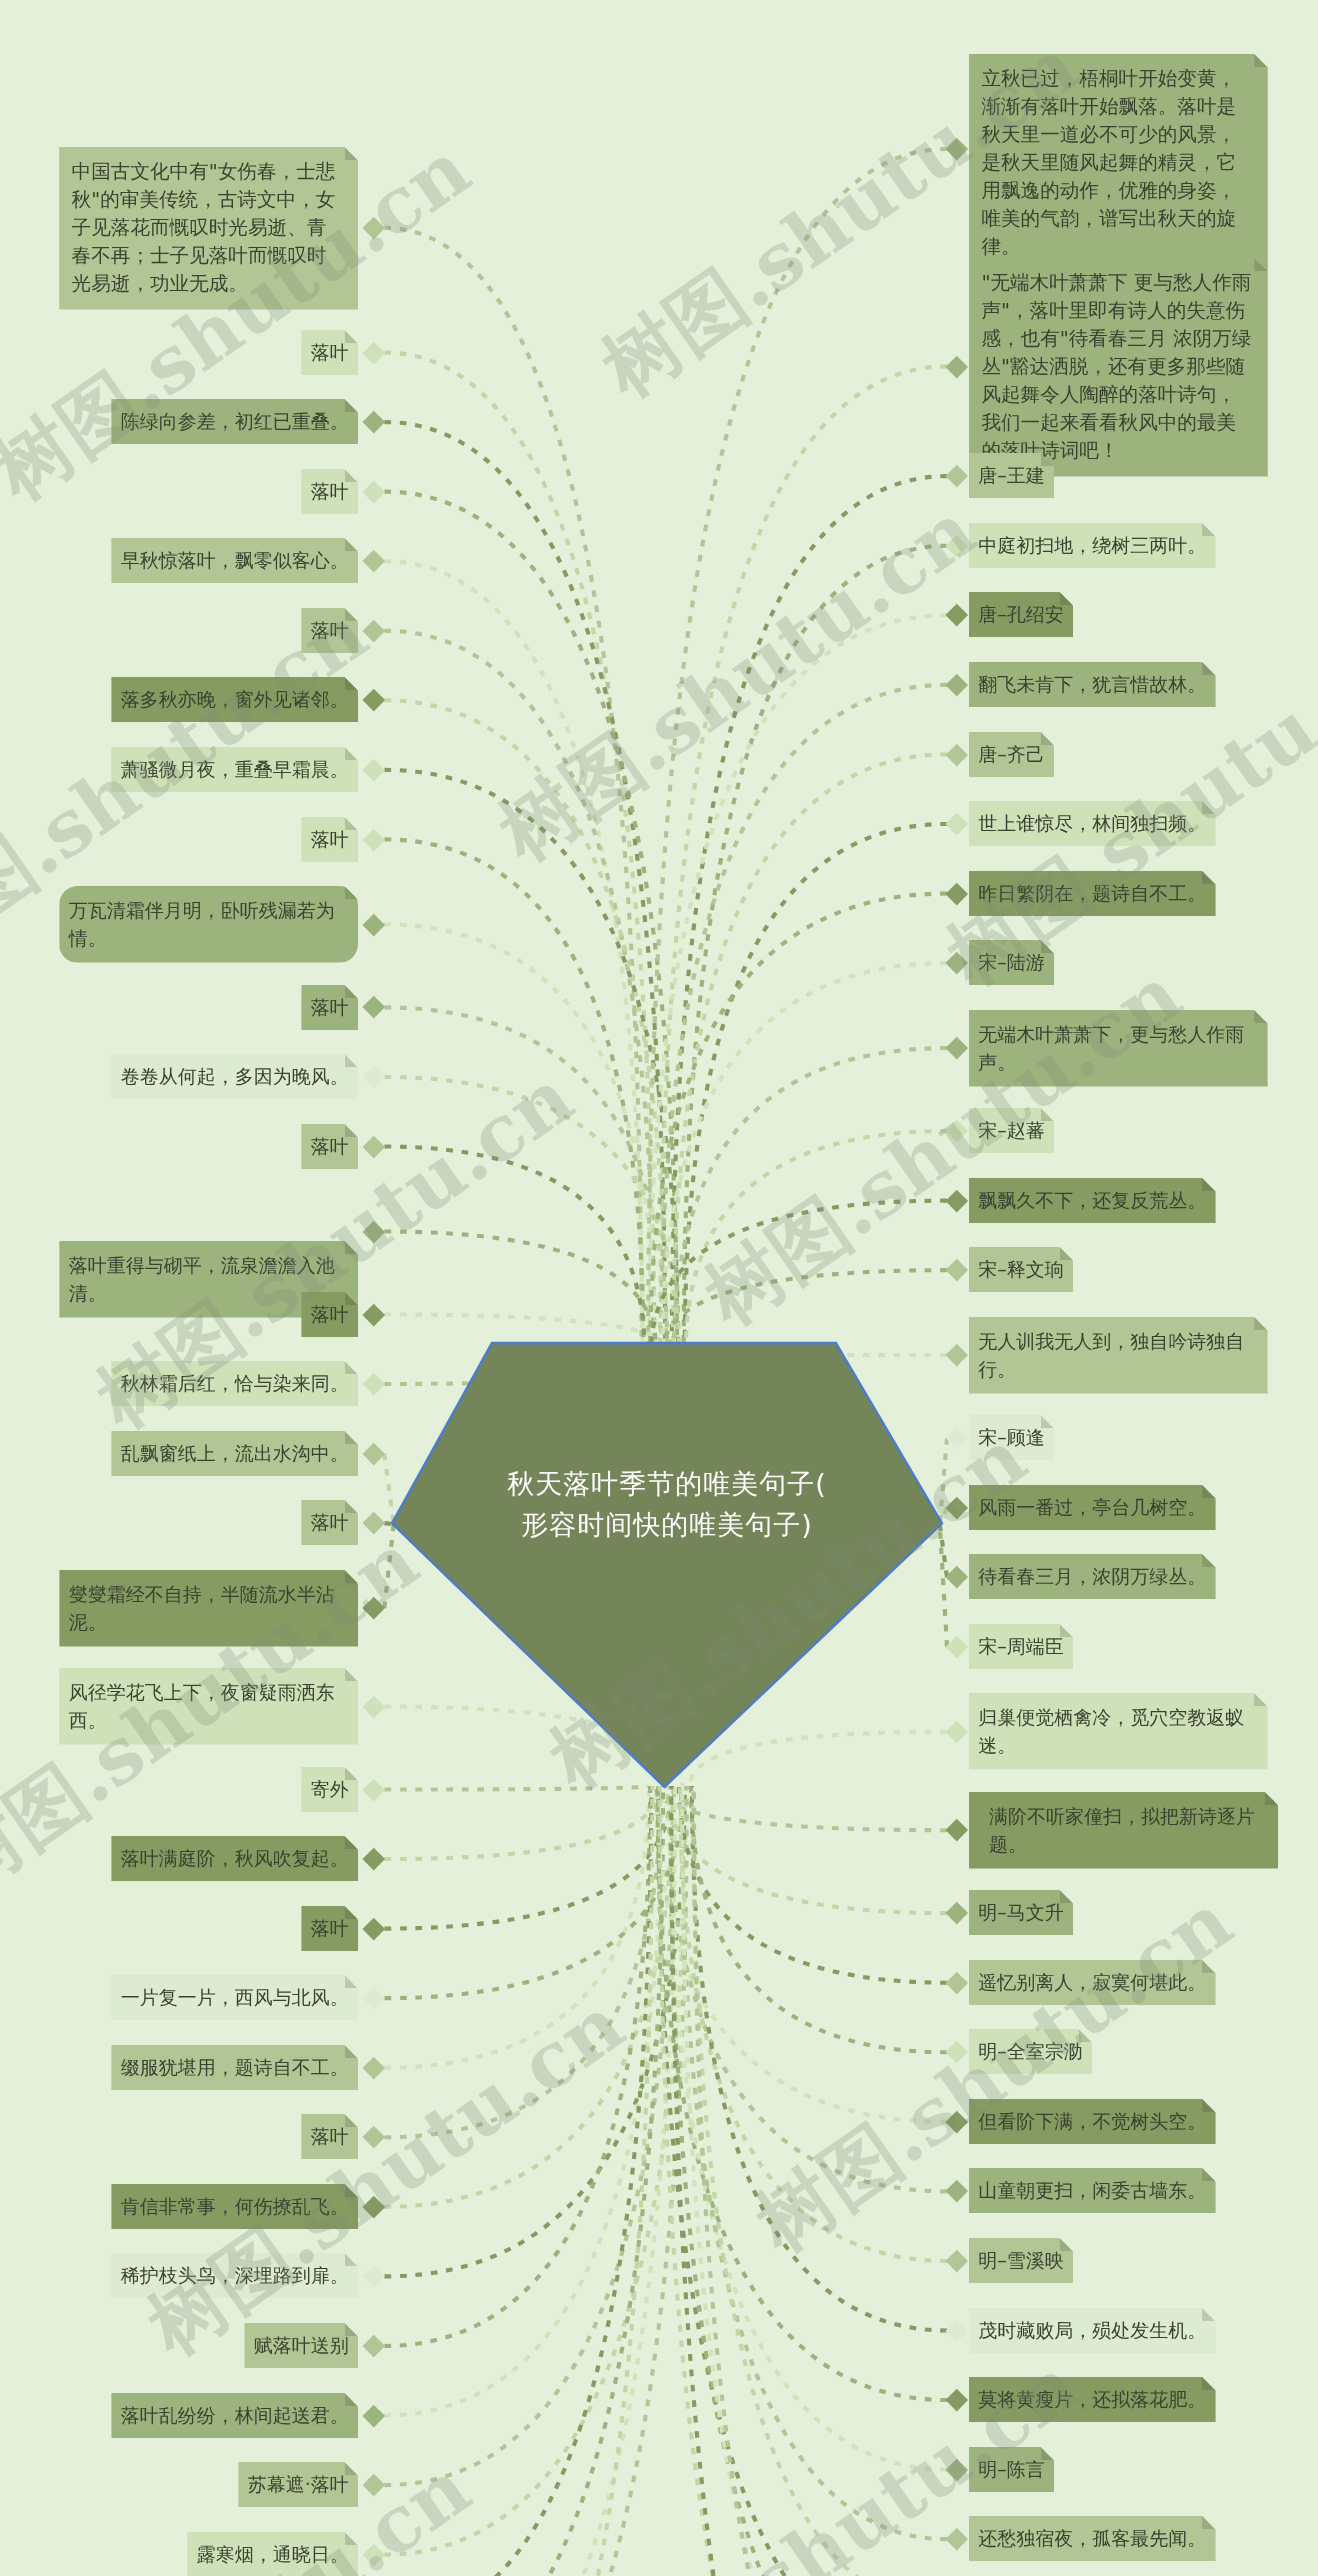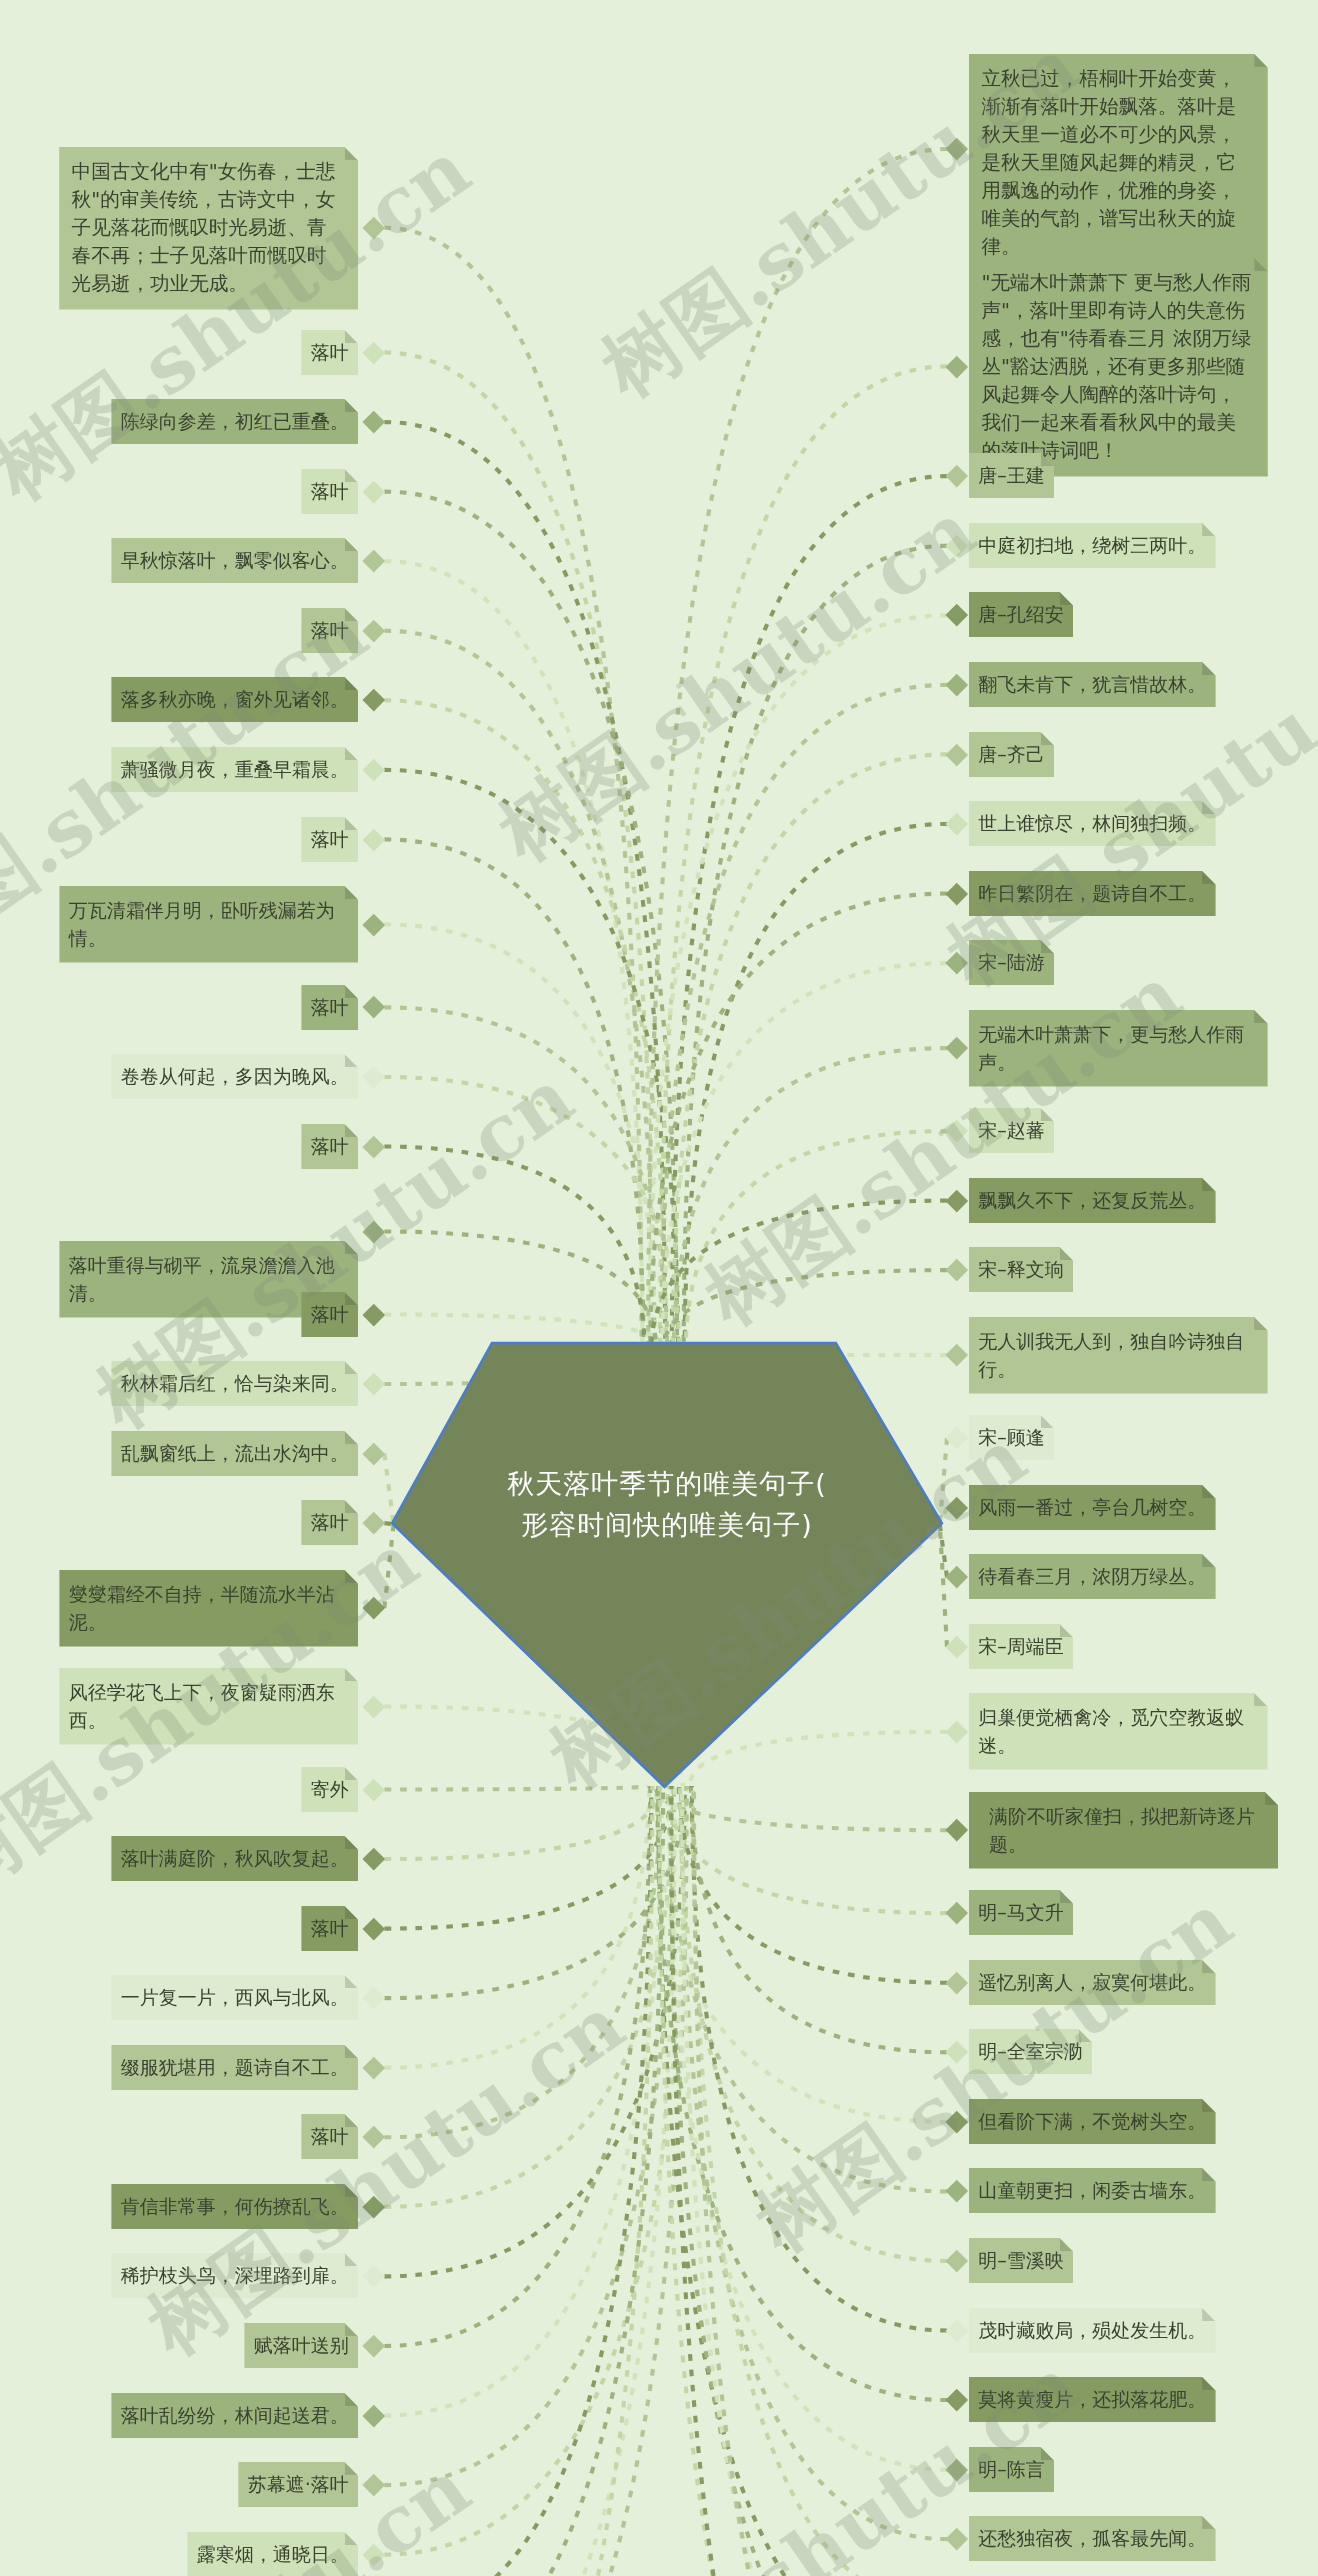--- a/index.html
+++ b/index.html
@@ -121,21 +121,21 @@
   <div id="nodes">
       <div class="node p t3 L" style="top: 147px;"><span>中国古文化中有"女伤春，士悲秋"的审美传统，古诗文中，女子见落花而慨叹时光易逝、青春不再；士子见落叶而慨叹时光易逝，功业无成。</span></div>
       <div class="node s t2 L" style="top: 330px;"><span>落叶</span></div>
       <div class="node s t4 L" style="top: 399px;"><span>陈绿向参差，初红已重叠。</span></div>
       <div class="node s t2 L" style="top: 469px;"><span>落叶</span></div>
       <div class="node s t3 L" style="top: 538px;"><span>早秋惊落叶，飘零似客心。</span></div>
       <div class="node s t3 L" style="top: 608px;"><span>落叶</span></div>
       <div class="node s t5 L" style="top: 677px;"><span>落多秋亦晚，窗外见诸邻。</span></div>
       <div class="node s t2 L" style="top: 747px;"><span>萧骚微月夜，重叠早霜晨。</span></div>
       <div class="node s t2 L" style="top: 817px;"><span>落叶</span></div>
-      <div class="node w t4 L" style="top: 886px;"><span>万瓦清霜伴月明，卧听残漏若为情。</span></div>
+      <div class="node w t4 L" style="top: 886px; border-radius: 19px;"><span>万瓦清霜伴月明，卧听残漏若为情。</span></div>
       <div class="node s t4 L" style="top: 985px;"><span>落叶</span></div>
       <div class="node s t1 L" style="top: 1054px;"><span>卷卷从何起，多因为晚风。</span></div>
       <div class="node s t3 L" style="top: 1124px;"><span>落叶</span></div>
       <div class="node w t4 L" style="top: 1193px; margin-top: 48px;"><span>落叶重得与砌平，流泉澹澹入池清。</span></div>
       <div class="node s t5 L" style="top: 1292px;"><span>落叶</span></div>
       <div class="node s t2 L" style="top: 1361px;"><span>秋林霜后红，恰与染来同。</span></div>
       <div class="node s t3 L" style="top: 1431px;"><span>乱飘窗纸上，流出水沟中。</span></div>
       <div class="node s t3 L" style="top: 1500px;"><span>落叶</span></div>
       <div class="node w t5 L" style="top: 1570px;"><span>燮燮霜经不自持，半随流水半沾泥。</span></div>
       <div class="node w t2 L" style="top: 1668px;"><span>风径学花飞上下，夜窗疑雨洒东西。</span></div>

